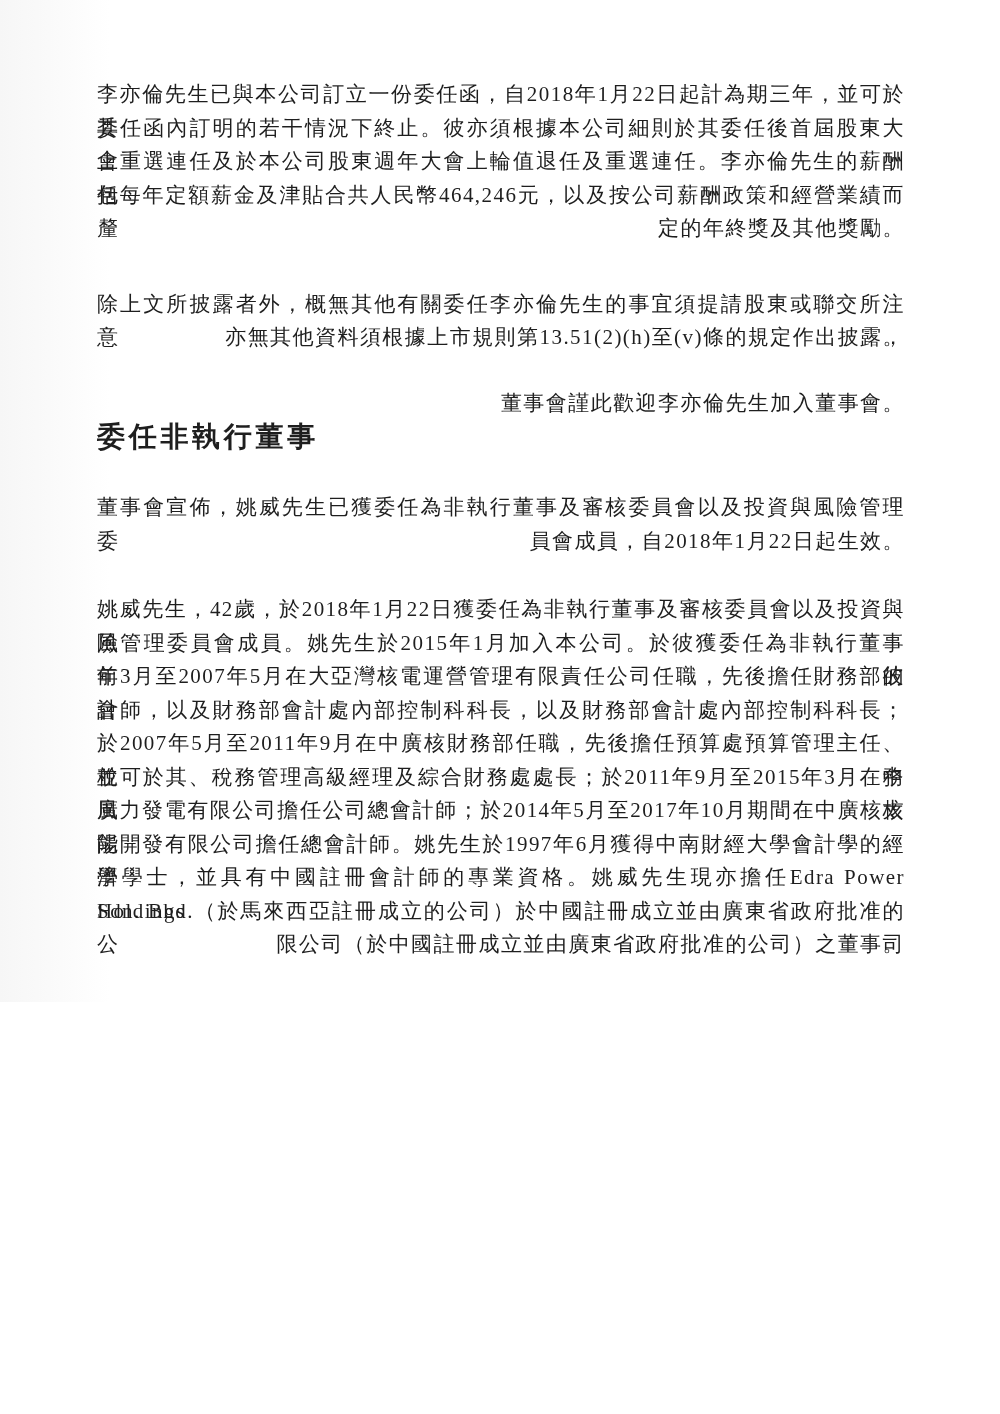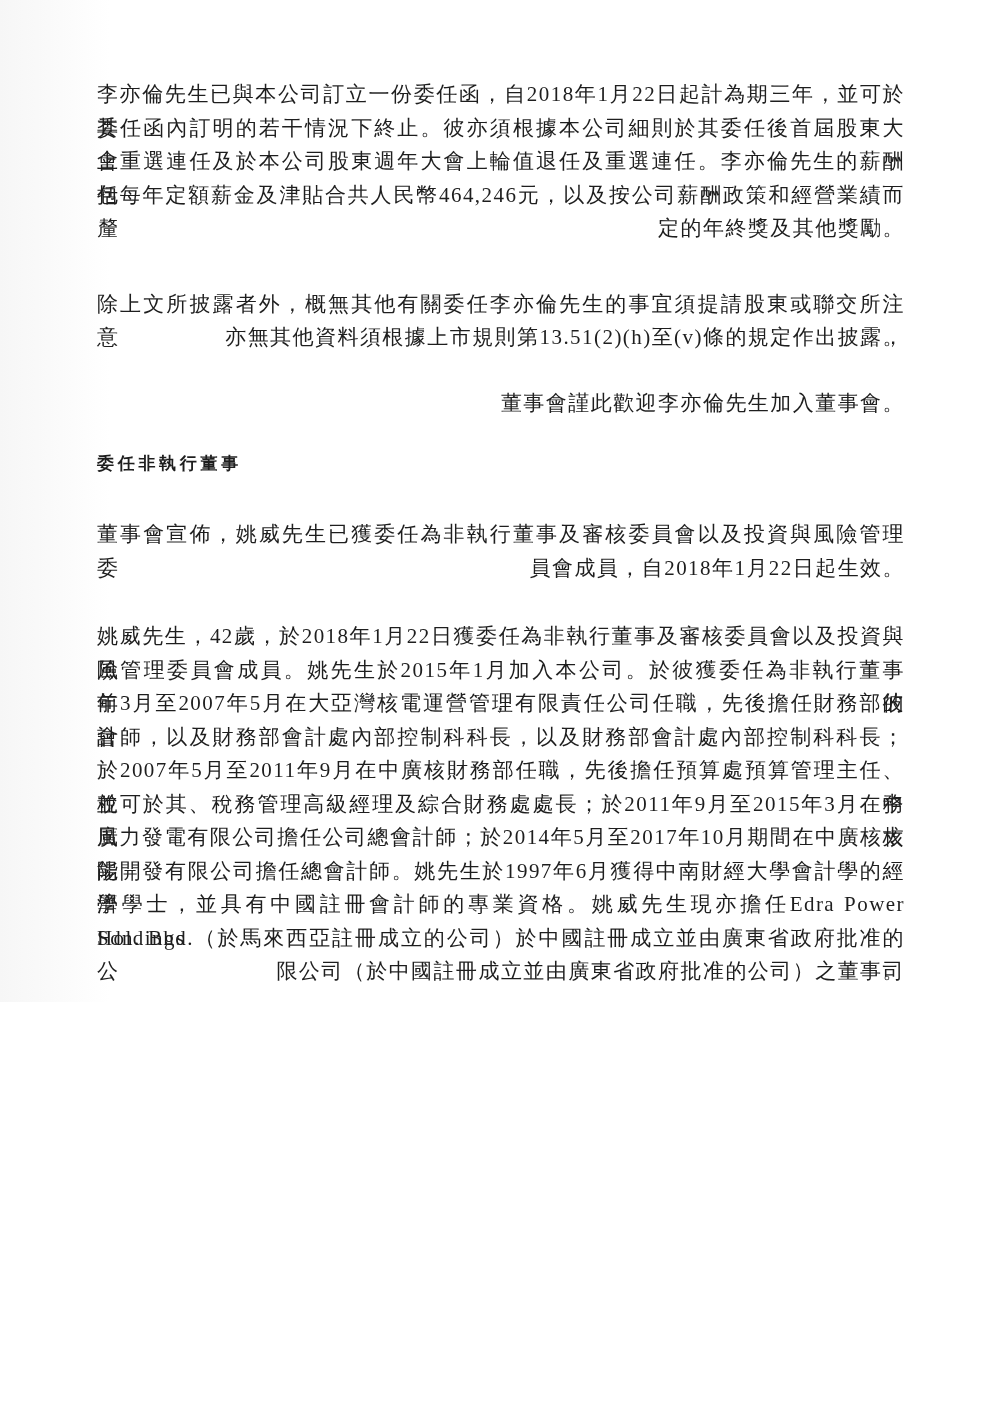--- a/index.html
+++ b/index.html
@@ -22,39 +22,39 @@
   }
   .content {
     position: absolute;
     left: 97px;
     top: 78px;
     width: 808px;
   }
   .para { margin: 0; }
   .para.p1 { margin-bottom: 42px; }
   .para.p2 { margin-bottom: 32px; }
-  .para.p3 { margin-bottom: 27px; }
+  .para.p3 { }
   .para.p4 { margin-bottom: 35px; margin-top: 26px; }
   .para.p5 { margin-bottom: 8px; }
   .ln {
     font-size: 21px;
     line-height: 33.5px;
     height: 33.5px;
     letter-spacing: 1.45px;
     text-align: right;
     white-space: nowrap;
   }
   .ln.just {
     white-space: normal;
     text-align: justify;
     text-align-last: justify;
     text-justify: inter-character;
   }
   .heading {
-    font-size: 17px;
+    font-size: 28px;
     font-weight: bold;
     letter-spacing: 3.7px;
     line-height: 34px;
     margin: 0 0 37px 0;
   }
   .page-footer {
     position: absolute;
     left: 0;
     top: 1350px;
     width: 1000px;

